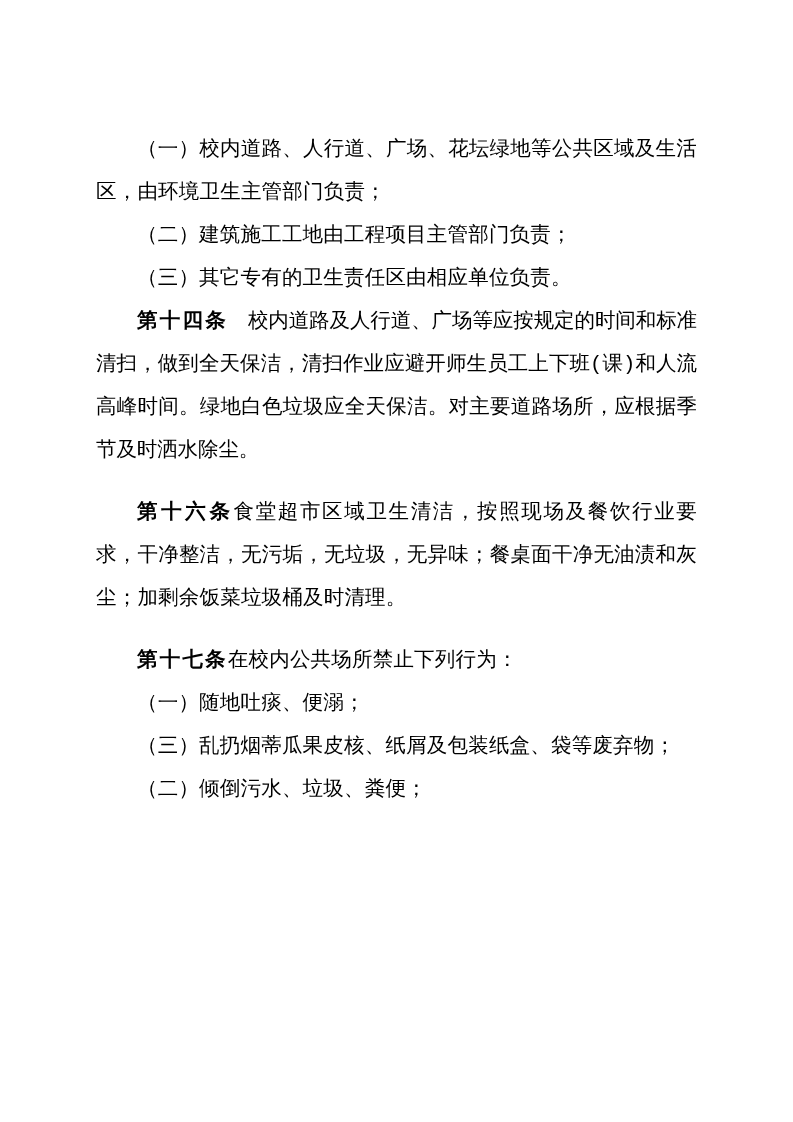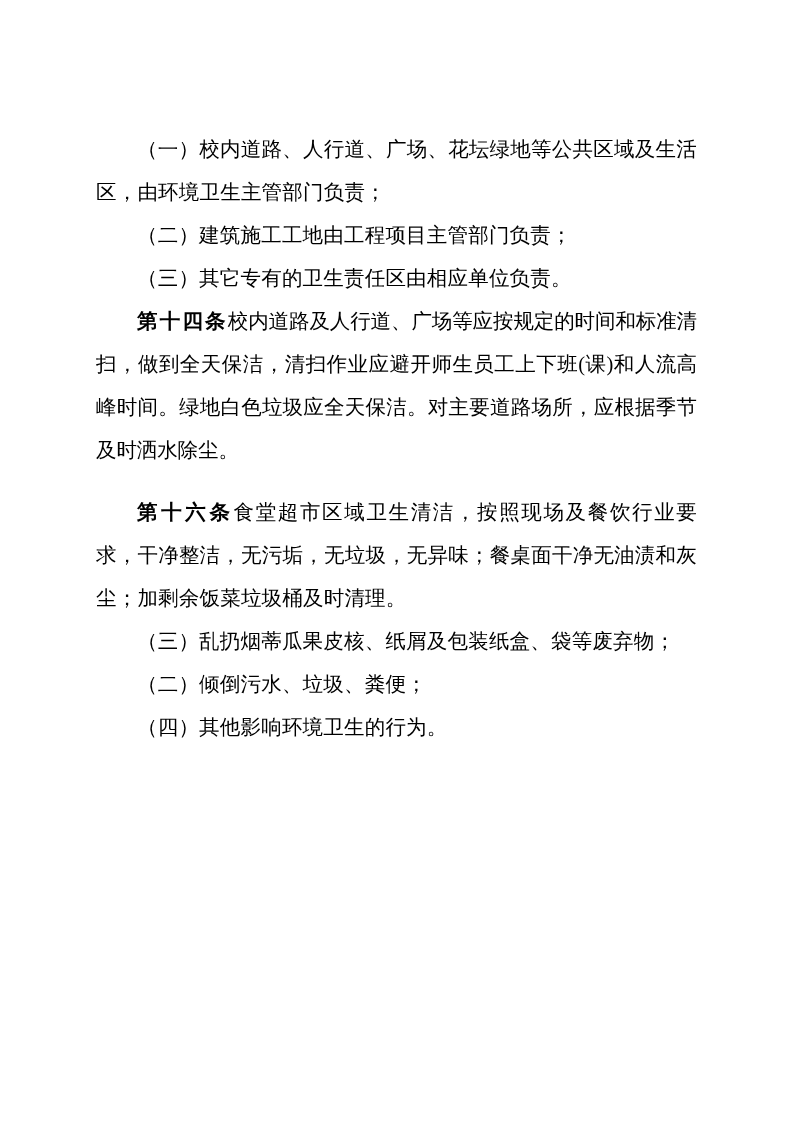--- a/index.html
+++ b/index.html
@@ -25,36 +25,38 @@
   .doc-body {
     width: 601px;
   }
   .para {
     margin: 0 0 0 0;
     font-size: 20.5px;
     line-height: 43px;
     text-align: justify;
     text-justify: inter-ideograph;
     letter-spacing: 0.2px;
+    font-family: Liberation Mono, monospace;
   }
   .indent {
     text-indent: 41px;
   }
   .gap {
     margin-top: 19px;
   }
   .art-label {
     font-weight: bold;
     letter-spacing: 2.2px;
   }
   .art-text {
     letter-spacing: 0.2px;
   }
   .tight {
     letter-spacing: -0.1px;
+    margin-left: 20px;
   }
 </style>
 </head>
 <body>
 
 <div class="page">
   <div class="doc-body">
 
     <p class="para indent">
       <span>（一）校内道路、人行道、广场、花坛绿地等公共区域及生活区，由环境卫生主管部门负责；</span>
@@ -70,28 +72,31 @@
 
     <p class="para indent">
       <span class="art-label">第十四条</span><span class="art-text tight">校内道路及人行道、广场等应按规定的时间和标准清扫，做到全天保洁，清扫作业应避开师生员工上下班(课)和人流高峰时间。绿地白色垃圾应全天保洁。对主要道路场所，应根据季节及时洒水除尘。</span>
     </p>
 
 
     <p class="para indent gap">
       <span class="art-label">第十六条</span><span class="art-text">食堂超市区域卫生清洁，按照现场及餐饮行业要求，干净整洁，无污垢，无垃圾，无异味；餐桌面干净无油渍和灰尘；加剩余饭菜垃圾桶及时清理。</span>
     </p>
 
+    <p class="para indent gap">
+      <span class="art-label">第十七条</span><span class="art-text">在校内公共场所禁止下列行为：</span>
+    </p>
 
+    <p class="para indent">
+      <span>（一）随地吐痰、便溺；</span>
+    </p>
 
     <p class="para indent">
       <span>（三）乱扔烟蒂瓜果皮核、纸屑及包装纸盒、袋等废弃物；</span>
     </p>
 
     <p class="para indent">
       <span>（二）倾倒污水、垃圾、粪便；</span>
     </p>
 
-    <p class="para indent">
-      <span>（四）其他影响环境卫生的行为。</span>
-    </p>
 
   </div>
 </div>
 
 </body></html>

